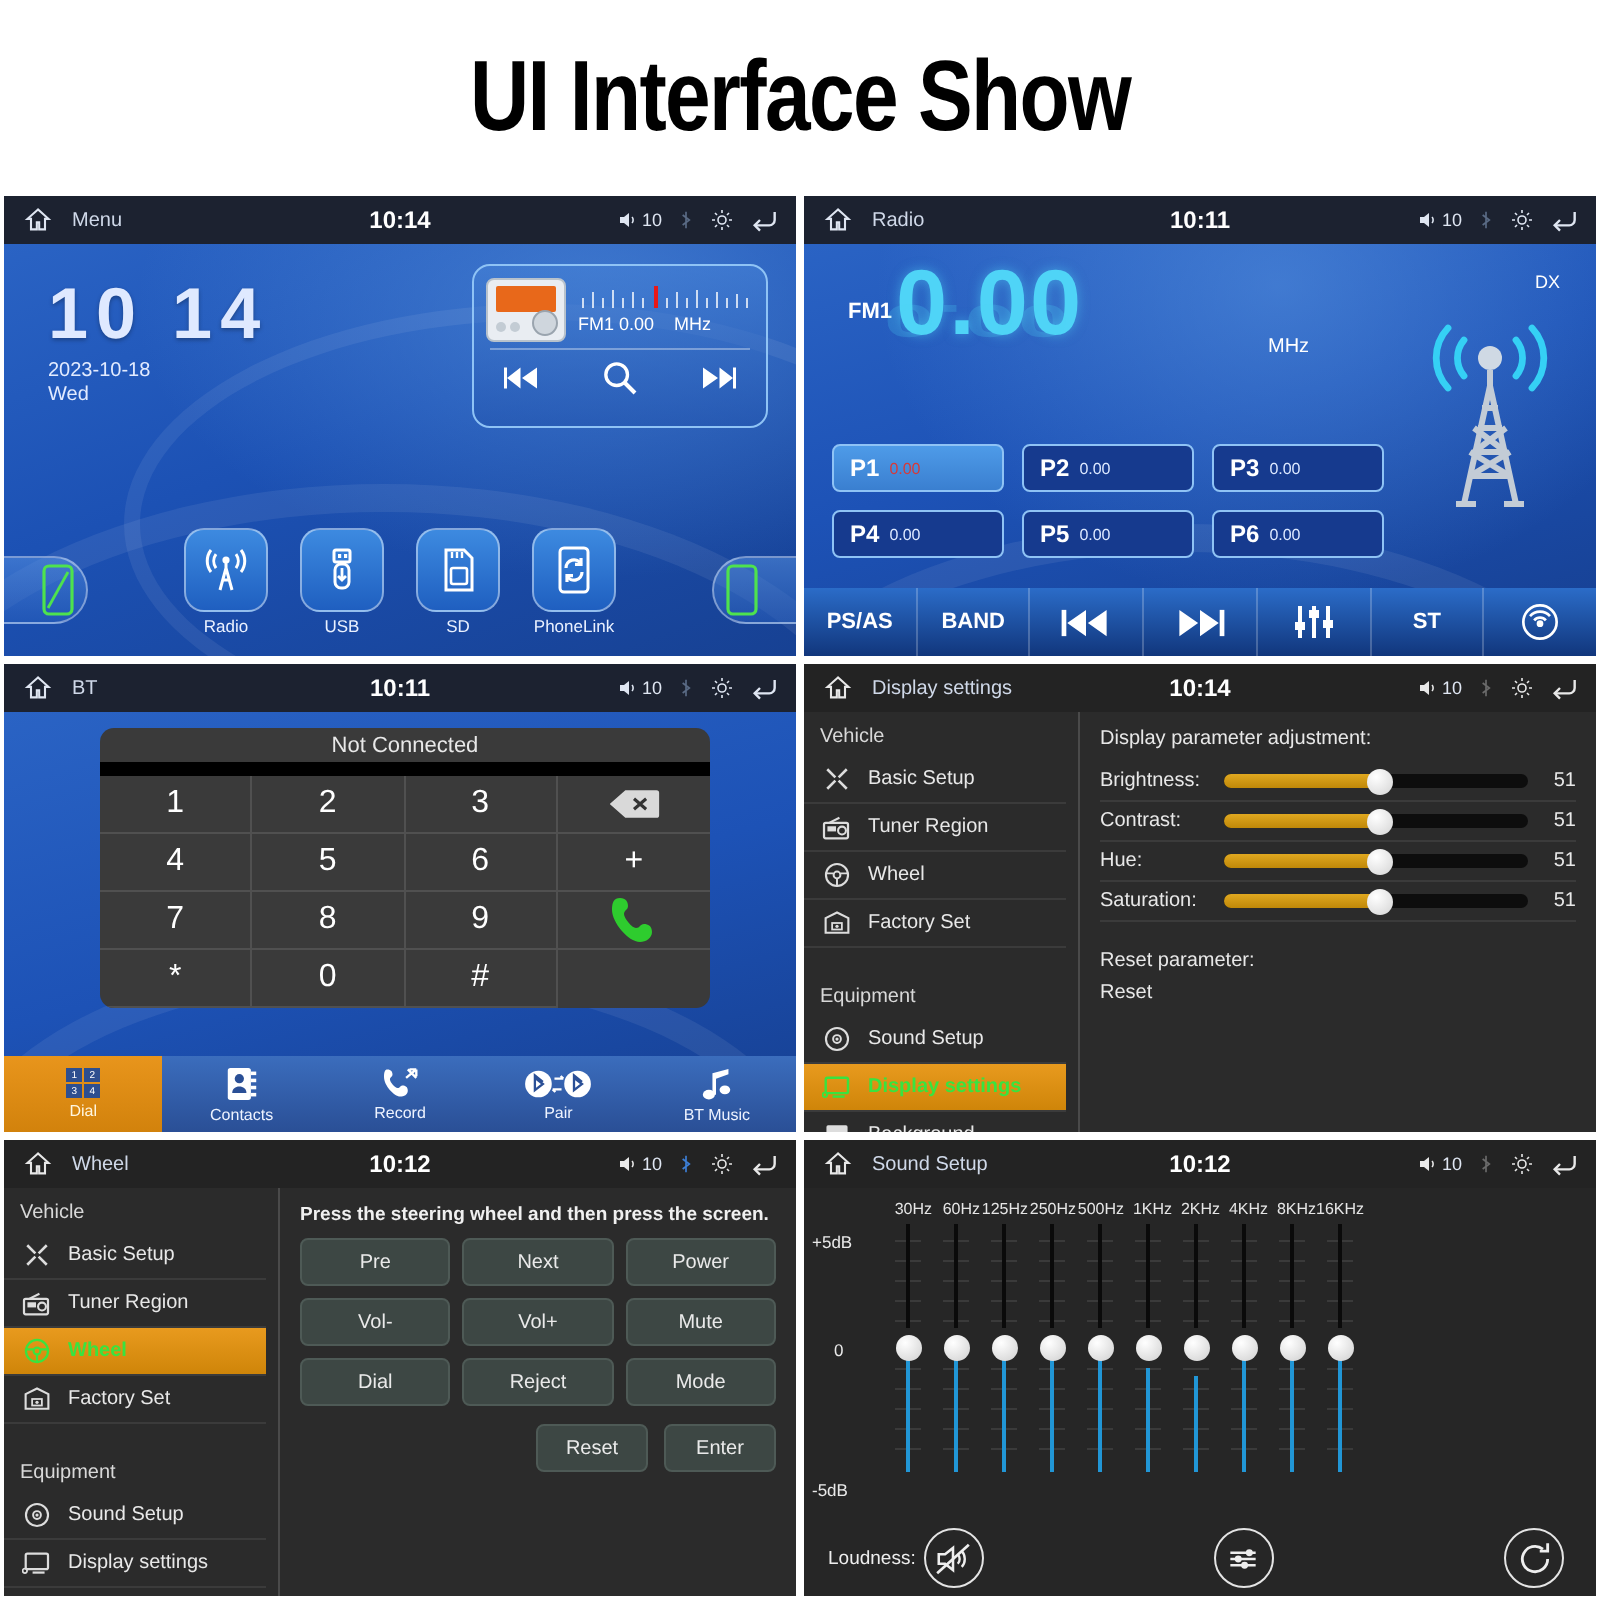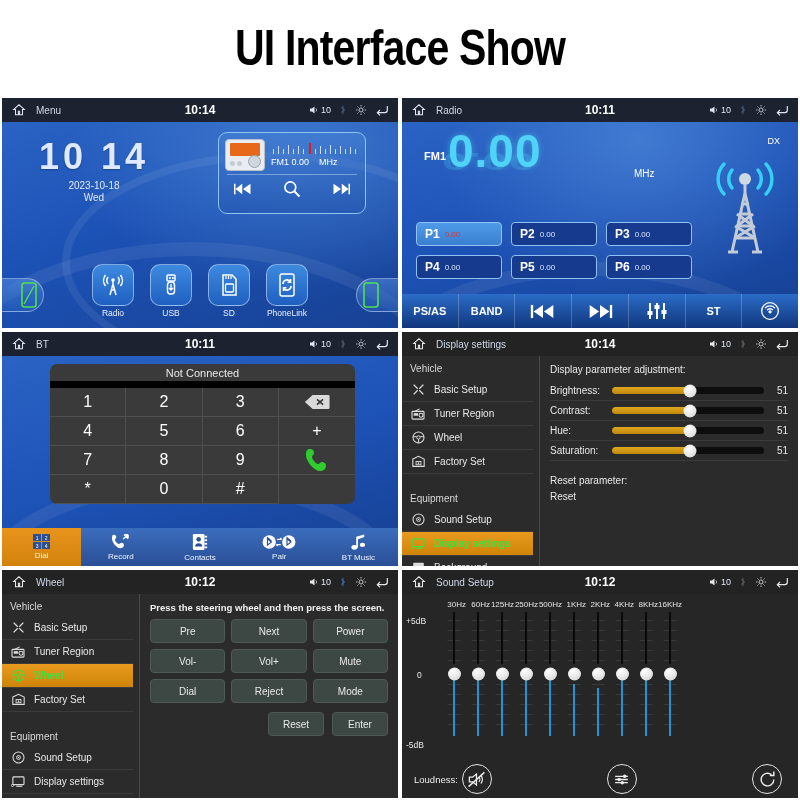--- a/index.html
+++ b/index.html
@@ -49,27 +49,27 @@
   
   .blue-bg {
     height: calc(100% - 24px);
     background:
       radial-gradient(ellipse at 75% 15%, rgba(90,150,225,.55) 0%, rgba(90,150,225,0) 55%),
       linear-gradient(160deg,#2a63c4 0%, #1c51b4 45%, #174193 100%);
     position:relative; overflow:hidden;
   }
   .swoosh { position:absolute; border-radius:50%; border:14px solid rgba(255,255,255,.07); }
 
-  .clock-wrap { position:absolute; left:22px; top:14px; color:#e9f0ff; text-align:center; width:140px;}
+  .clock-wrap { position:absolute; left:22px; top:14px; color:#e9f0ff; text-align:left; width:140px;}
   .clock-big { font-size:36px; font-weight:bold; letter-spacing:4px; color:#dfe9ff; text-shadow:0 1px 2px rgba(0,0,0,.3); }
   .clock-date { font-size:10px; margin-top:2px; color:#e2ebff;}
   .clock-day { font-size:10px; margin-top:1px; color:#e2ebff;}
 
   .radio-widget {
-    position:absolute; right:32px; top:10px; width:148px; height:82px;
+    position:absolute; right:14px; top:10px; width:148px; height:82px;
     border:1px solid #8fc3f5; border-radius:9px;
     background:linear-gradient(180deg, rgba(70,130,215,.55), rgba(35,85,175,.55));
   }
   .rw-top { display:flex; align-items:center; padding:6px 6px 0 6px; }
   .rw-icon { width:40px; height:32px; border-radius:4px; background:#e9edf2; border:1px solid #b8c2cc; position:relative; }
   .rw-icon .screen { position:absolute; left:4px; top:3px; width:30px; height:13px; background:#e8681a; border-radius:1px;}
   .rw-icon .knob { position:absolute; right:3px; bottom:2px; width:13px; height:13px; border-radius:50%; background:#cfd6dd; border:1px solid #9aa4ae;}
   .rw-icon .d1, .rw-icon .d2 { position:absolute; bottom:4px; width:5px;height:5px;border-radius:50%;background:#c3ccd4;}
   .rw-icon .d1{left:4px;} .rw-icon .d2{left:11px;}
   .rw-scale { flex:1; margin-left:6px; }
@@ -589,42 +589,42 @@
             <span class="dialpad-ico">
                 <i>1</i>
                 <i>2</i>
                 <i>3</i>
                 <i>4</i>
               </span>
             <span>Dial</span>
           </div>
           <div class="bt-tab">
             <span>
-              <svg width="19" height="17" viewBox="0 0 22 20">
-                  <path d="M3 2c2.2 0 3 1.4 3 3 0 1.5-1.5 1.5-1.5 3S7.5 13 9 13s1.5-1.5 3-1.5 3 .8 3 3S12.8 18 10.5 18C7 18 1 11.5 1 6.5 1 3.5 1.5 2 3 2z" fill="#fff"></path>
-                  <path d="M14 7l6-5M20 2v4M20 2h-4M15 2l5 5" stroke="#fff" stroke-width="1.4" fill="none"></path>
-                </svg>
-            </span>
-            <span>Record</span>
-          </div>
-          <div class="bt-tab">
-            <span>
               <svg width="16" height="18" viewBox="0 0 18 20">
                   <rect x="1" y="1" width="13" height="18" rx="1.5" fill="#fff"></rect>
                   <circle cx="7.5" cy="7" r="2.6" fill="#2a4f96"></circle>
                   <path d="M3.5 15c0-2.3 1.8-3.6 4-3.6s4 1.3 4 3.6z" fill="#2a4f96"></path>
                   <g fill="#fff">
                     <rect x="14" y="3" width="3" height="2"></rect>
                     <rect x="14" y="7" width="3" height="2"></rect>
                     <rect x="14" y="11" width="3" height="2"></rect>
                     <rect x="14" y="15" width="3" height="2"></rect>
                   </g>
                 </svg>
             </span>
             <span>Contacts</span>
+          </div>
+          <div class="bt-tab">
+            <span>
+              <svg width="19" height="17" viewBox="0 0 22 20">
+                  <path d="M3 2c2.2 0 3 1.4 3 3 0 1.5-1.5 1.5-1.5 3S7.5 13 9 13s1.5-1.5 3-1.5 3 .8 3 3S12.8 18 10.5 18C7 18 1 11.5 1 6.5 1 3.5 1.5 2 3 2z" fill="#fff"></path>
+                  <path d="M14 7l6-5M20 2v4M20 2h-4M15 2l5 5" stroke="#fff" stroke-width="1.4" fill="none"></path>
+                </svg>
+            </span>
+            <span>Record</span>
           </div>
           <div class="bt-tab">
             <span>
               <svg width="34" height="16" viewBox="0 0 38 18">
                 <circle cx="8" cy="9" r="7.5" fill="#fff"></circle>
                   <path d="M6 5.5l4.5 3.5L6 12.5V4.2l4.5 3.6" stroke="#2a4f96" stroke-width="1.3" fill="none"></path>
                 <circle cx="30" cy="9" r="7.5" fill="#fff"></circle>
                   <path d="M28 5.5l4.5 3.5-4.5 3.5V4.2l4.5 3.6" stroke="#2a4f96" stroke-width="1.3" fill="none"></path>
                 <path d="M17 6h5M22 6l-1.5-1.5M21 12h-5M16 12l1.5 1.5" stroke="#fff" stroke-width="1.3" fill="none"></path>
               </svg>

